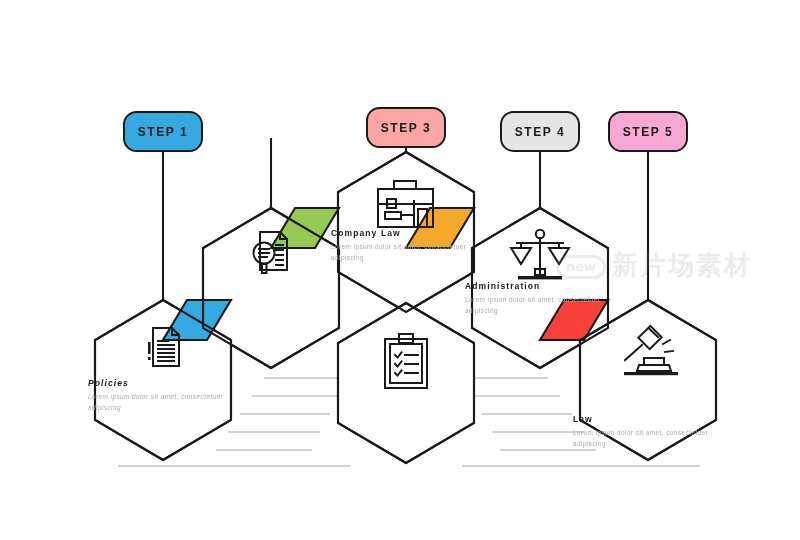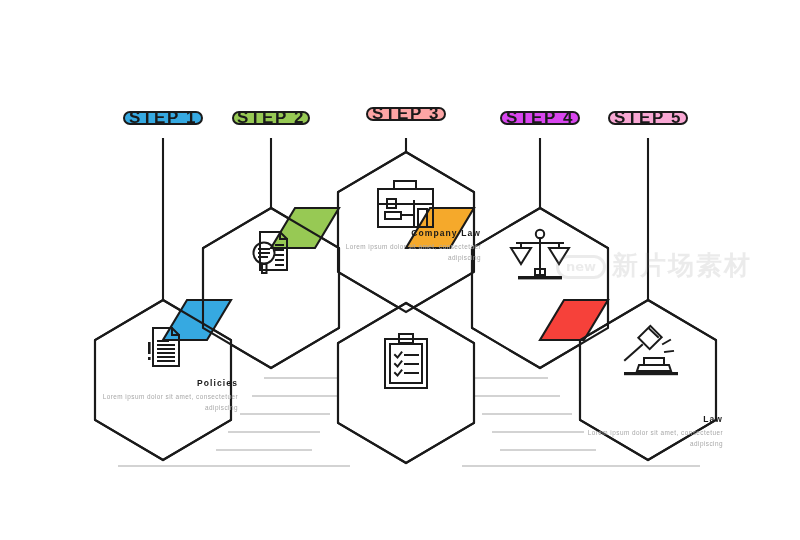--- a/index.html
+++ b/index.html
@@ -7,35 +7,35 @@
     width:800px;height:540px;background:#ffffff;overflow:hidden;
     font-family:"Liberation Sans", sans-serif;
     -webkit-font-smoothing:antialiased;
   }
   #stage{position:relative;width:800px;height:540px;}
   #vec{position:absolute;left:0;top:0;width:800px;height:540px;}
 
   
   .badge{
     position:absolute;
-    height:14px;
+    height:41px;
     border-radius:13.5px;
     border:2px solid #1a1a1a;
     box-sizing:border-box;
     display:flex;align-items:center;justify-content:center;
-    font-size:17px;font-weight:bold;letter-spacing:1.6px;
+    font-size:12px;font-weight:bold;letter-spacing:1.6px;
     color:#1a1a1a;
     font-family:"Liberation Sans", sans-serif;
     user-select:none;
   }
 
   
   .hexlabel{
     position:absolute;
-    text-align:right;
+    text-align:left;
     width:150px;
     pointer-events:none;
   }
   .hexlabel .title{
     font-size:8.5px;font-weight:bold;letter-spacing:1.1px;
     color:#1a1a1a;margin:0 0 4px 0;line-height:1.1;
   }
   .hexlabel .desc{
     font-size:6.4px;letter-spacing:.45px;color:#a8a8a8;
     line-height:1.62;margin:0;
@@ -227,45 +227,46 @@
       <rect class="ico" x="22" y="30" width="20" height="7"></rect>
       <path class="ico" d="M17 37 H47 L49 43 H15 Z"></path>
       <rect class="icofill" x="2" y="44" width="54" height="3.2"></rect>
     </g>
 
   </svg>
 
   <div class="badge" style="left:123px;top:111px;width:80px;background:#36a9e1;">
     <span>STEP 1</span>
   </div>
-  <div class="badge" style="left:232px;top:111px;width:78px;background:#97c954;">
-    <span>STEP 2</span>
-  </div>
   <div class="badge" style="left:366px;top:107px;width:80px;background:#fca5a5;">
     <span>STEP 3</span>
   </div>
-  <div class="badge" style="left:500px;top:111px;width:80px;background:#d946ef;">
+  <div class="badge" style="left:500px;top:111px;width:80px;background:#e5e5e5;">
     <span>STEP 4</span>
   </div>
   <div class="badge" style="left:608px;top:111px;width:80px;background:#f9a8d4;">
     <span>STEP 5</span>
   </div>
 
-  <div class="hexlabel" style="left:88px;top:379px;">
+  <div class="hexlabel" style="left:88px;top:379px;font-style:italic;">
     <p class="title">Policies</p>
     <p class="desc">Lorem ipsum dolor sit amet, consectetuer adipiscing</p>
   </div>
 
 
   <div class="hexlabel" style="left:331px;top:229px;">
     <p class="title">Company Law</p>
     <p class="desc">Lorem ipsum dolor sit amet, consectetuer adipiscing</p>
   </div>
 
 
+  <div class="hexlabel" style="left:465px;top:282px;">
+    <p class="title">Administration</p>
+    <p class="desc">Lorem ipsum dolor sit amet, consectetuer adipiscing</p>
+  </div>
 
   <div class="hexlabel" style="left:573px;top:379px;margin-top:36px;">
     <p class="title">Law</p>
     <p class="desc">Lorem ipsum dolor sit amet, consectetuer adipiscing</p>
   </div>
 
   <div class="wm" style="left:556px;top:248px;">
     <span class="np">new</span><span>新片场素材</span>
   </div>
 

